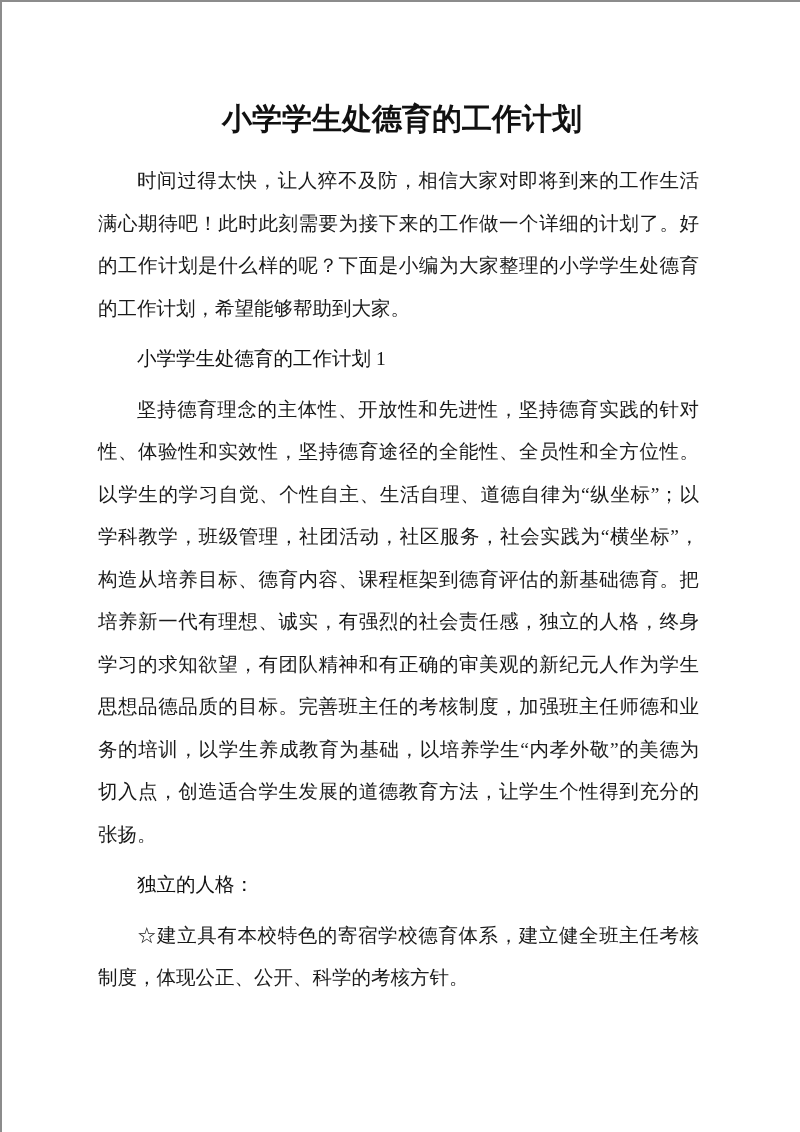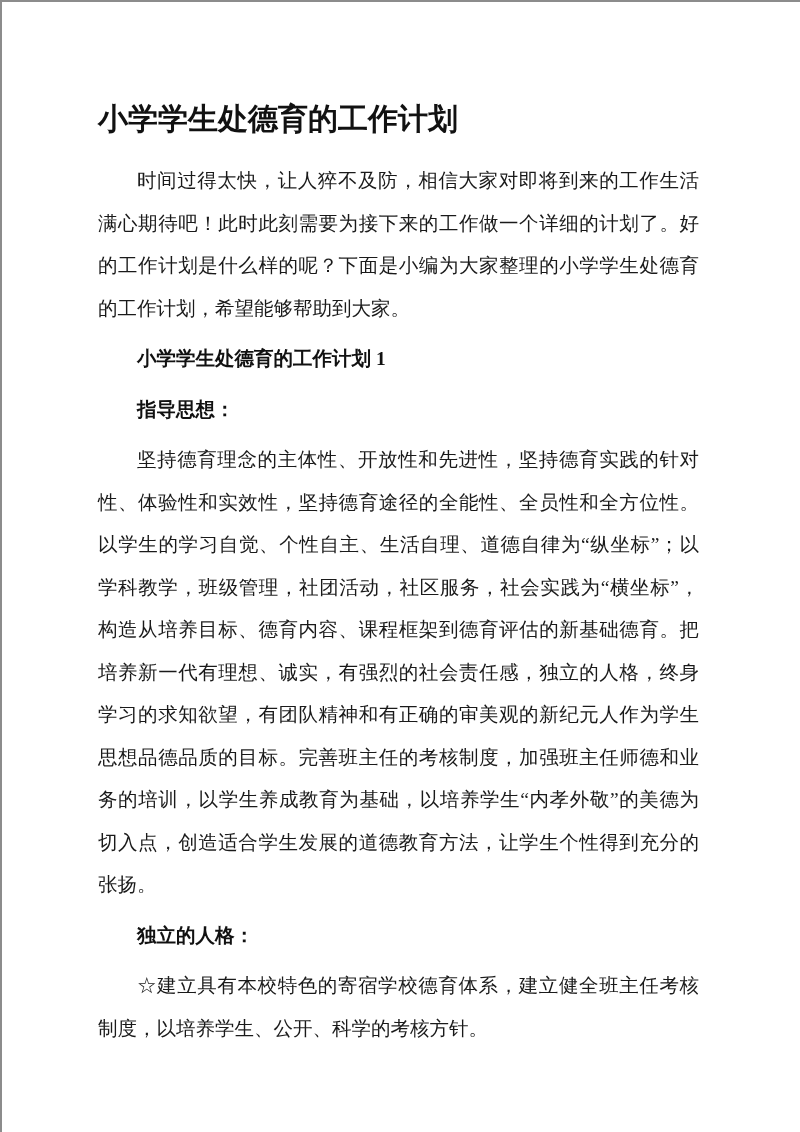--- a/index.html
+++ b/index.html
@@ -21,46 +21,46 @@
     box-sizing: border-box;
     width: 100%;
     height: 100%;
     padding: 0 94px 0 96px;
   }
   .doc-title {
     font-family: "Liberation Sans", "DejaVu Sans", sans-serif;
     font-weight: bold;
     font-size: 30px;
     line-height: 44px;
+    text-align: center;
     margin: 95px 0 19px 0;
     color: #111111;
   }
   .para {
     font-size: 19.5px;
     line-height: 42.5px;
     text-align: justify;
     text-indent: 2em;
     margin: 0 7px 8px 0;
     word-break: break-all;
   }
   .heading {
-    font-weight: bold;
+    font-weight: normal;
     color: #111111;
   }
 </style>
 </head>
 <body>
 
 <div class="page">
   <h1 class="doc-title">小学学生处德育的工作计划</h1>
 
   <p class="para">时间过得太快，让人猝不及防，相信大家对即将到来的工作生活满心期待吧！此时此刻需要为接下来的工作做一个详细的计划了。好的工作计划是什么样的呢？下面是小编为大家整理的小学学生处德育的工作计划，希望能够帮助到大家。</p>
 
   <p class="para heading">小学学生处德育的工作计划 1</p>
 
-  <p class="para heading">指导思想：</p>
 
   <p class="para">坚持德育理念的主体性、开放性和先进性，坚持德育实践的针对性、体验性和实效性，坚持德育途径的全能性、全员性和全方位性。以学生的学习自觉、个性自主、生活自理、道德自律为“纵坐标”；以学科教学，班级管理，社团活动，社区服务，社会实践为“横坐标”，构造从培养目标、德育内容、课程框架到德育评估的新基础德育。把培养新一代有理想、诚实，有强烈的社会责任感，独立的人格，终身学习的求知欲望，有团队精神和有正确的审美观的新纪元人作为学生思想品德品质的目标。完善班主任的考核制度，加强班主任师德和业务的培训，以学生养成教育为基础，以培养学生“内孝外敬”的美德为切入点，创造适合学生发展的道德教育方法，让学生个性得到充分的张扬。</p>
 
   <p class="para heading">独立的人格：</p>
 
-  <p class="para">☆建立具有本校特色的寄宿学校德育体系，建立健全班主任考核制度，以培养学生、公开、科学的考核方针。</p>
+  <p class="para">☆建立具有本校特色的寄宿学校德育体系，建立健全班主任考核制度，体现公正、公开、科学的考核方针。</p>
 </div>
 
 </body></html>

